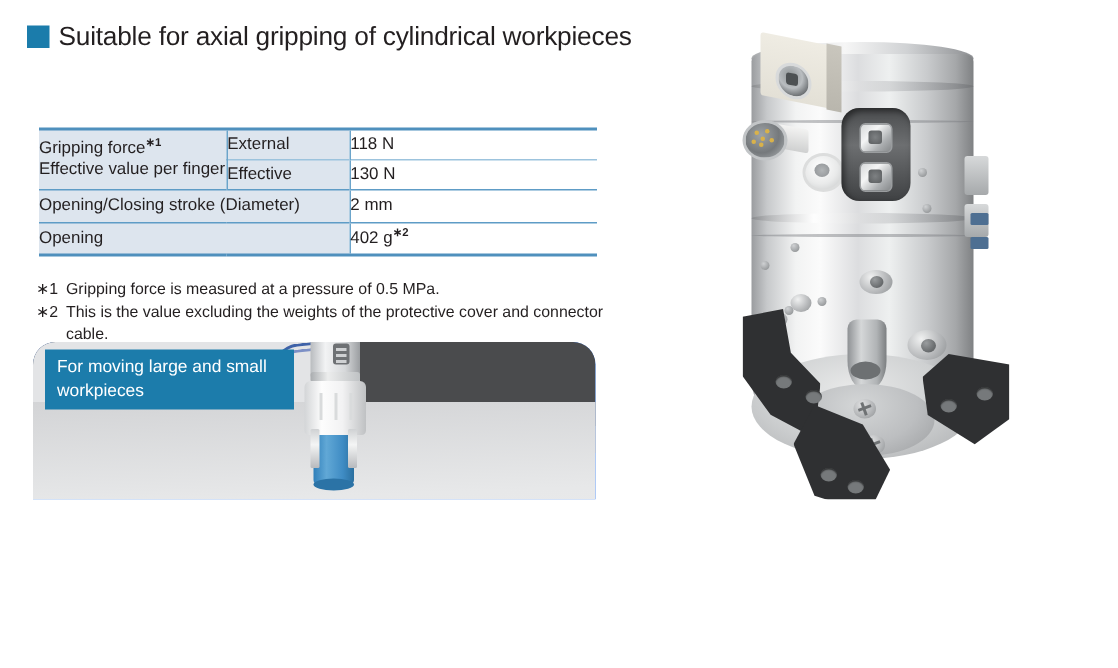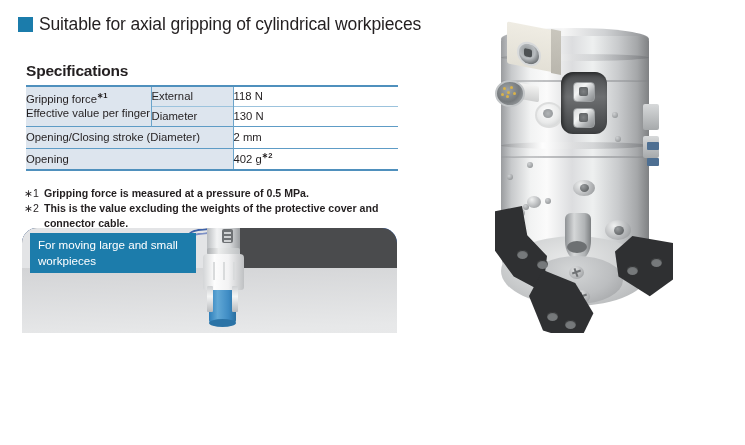--- a/index.html
+++ b/index.html
@@ -105,21 +105,21 @@
     color: #231f20;
   }
   .fnrow {
     display: flex;
     gap: 5px;
   }
   .fnmark {
     flex: none;
     width: 15px;
   }
-  .fnbody { flex: 1; font-weight: bold; }
+  .fnbody { flex: 1; }
 
   
   #photo {
     position: absolute;
     left: 22px;
     top: 228px;
     width: 375px;
     height: 210px;
     overflow: hidden;
     background: #3b82f6;
@@ -610,21 +610,20 @@
 </head>
 <body>
 
 <div id="page">
 
   <div id="headline">
     <span class="bullet"></span>
     <span class="htext">Suitable for axial gripping of cylindrical workpieces</span>
   </div>
 
-  <div id="spec-title">Specifications</div>
 
   <table id="spec-table">
     <colgroup>
       <col style="width:125px">
       <col style="width:82px">
       <col style="width:165px">
     </colgroup>
     <tbody>
 
       <tr style="height:20px">
@@ -632,21 +631,21 @@
           <div style="line-height:1.3">
             <span>Gripping force</span><sup class="fn">∗1</sup><br>
             <span>Effective value per finger</span>
           </div>
         </td>
         <td class="lbl-shade rule-top pad-l vdiv-right">External</td>
         <td class="val ctr rule-top">118 N</td>
       </tr>
 
       <tr style="height:20px">
-        <td class="lbl-shade rule-thin pad-l vdiv-right">Diameter</td>
+        <td class="lbl-shade rule-thin pad-l vdiv-right">Effective</td>
         <td class="val ctr rule-thin">130 N</td>
       </tr>
 
       <tr style="height:22px">
         <td colspan="2" class="lbl-shade rule-mid pad-l vdiv-right">Opening/Closing stroke (Diameter)</td>
         <td class="val ctr rule-mid">2 mm</td>
       </tr>
 
       <tr style="height:22px">
         <td colspan="2" class="lbl-shade rule-mid pad-l vdiv-right" style="border-bottom:2px solid #4f90bd">Opening</td>

